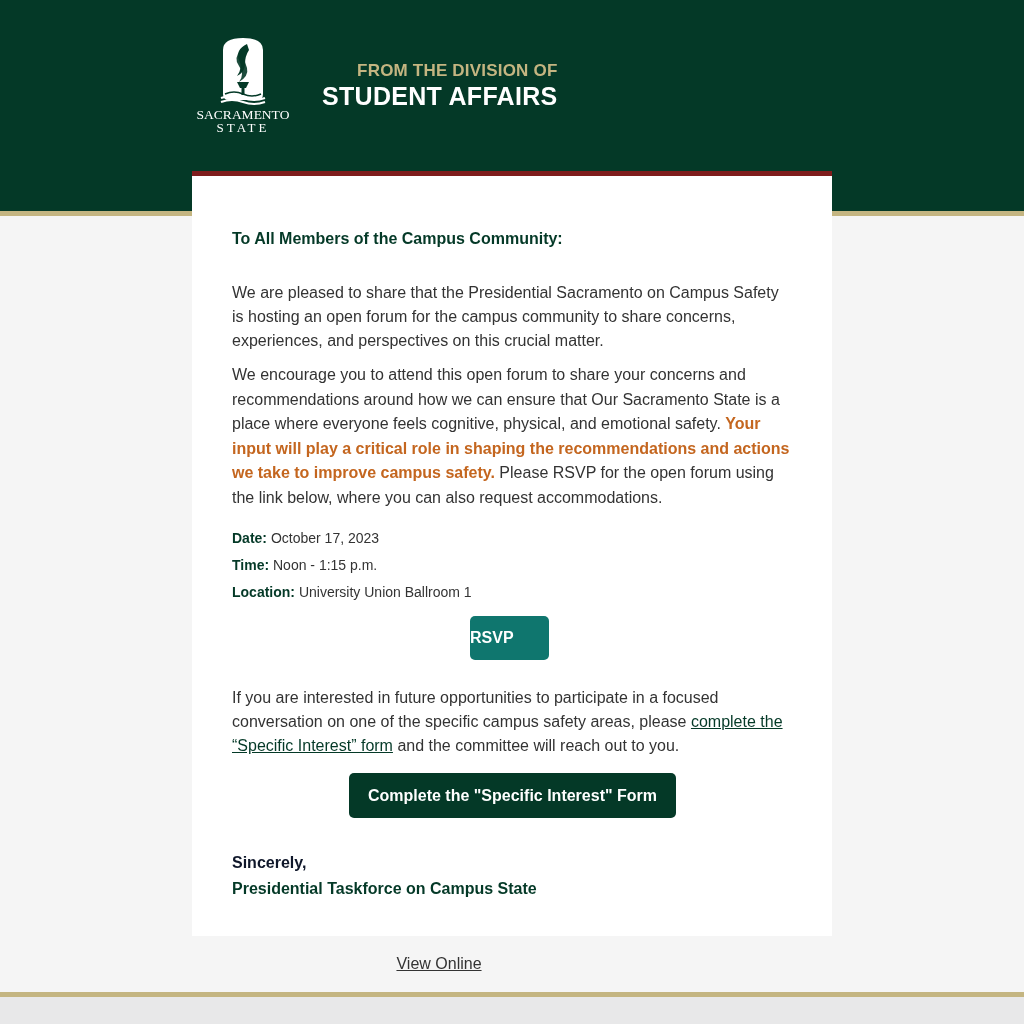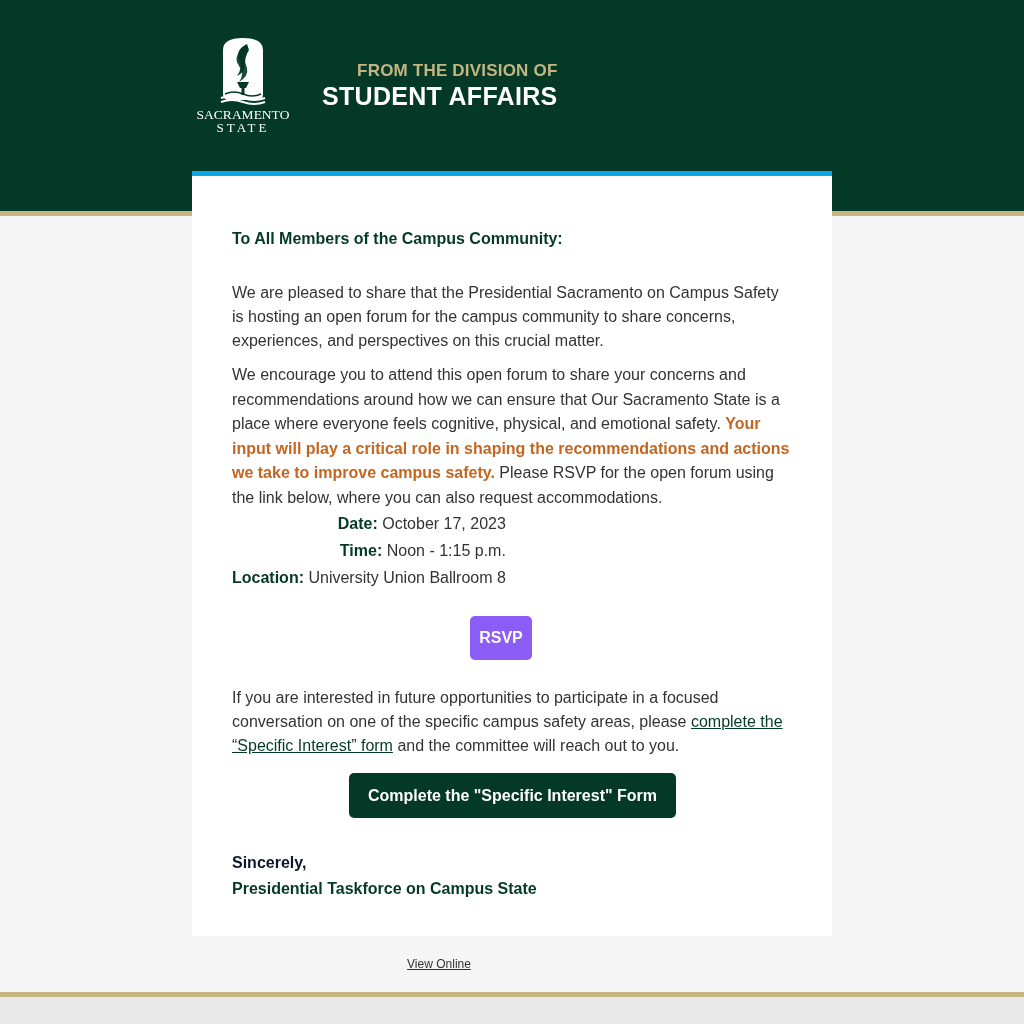--- a/index.html
+++ b/index.html
@@ -64,21 +64,21 @@
       line-height: 30px;
       letter-spacing: 0.3px;
     }
     .card {
       position: absolute;
       left: 192px;
       top: 171px;
       width: 640px;
       height: 765px;
       background: #ffffff;
-      border-top: 5px solid #0ea5e9;
+      border-top: 5px solid #7f1d1d;
     }
     .card-body {
       position: absolute;
       left: 40px;
       top: 0;
       width: 560px;
       color: #333333;
       font-size: 16px;
     }
     .greeting {
@@ -101,47 +101,46 @@
     }
     .para1 { top: 105px; }
     .para2 { top: 187px; line-height: 24.6px; }
     .highlight {
       color: #c4661f;
       font-weight: bold;
     }
     .details {
       position: absolute;
       left: 0;
-      top: 336px;
-      font-size: 16px;
-      color: #333333;
-      text-align: right;
+      top: 350px;
+      font-size: 14px;
+      color: #333333;
     }
     .detail-row {
       height: 27px;
       line-height: 24px;
       white-space: nowrap;
     }
     .detail-label {
       color: #043927;
       font-weight: bold;
     }
     .rsvp-button {
       position: absolute;
       left: 238px;
       top: 440px;
-      width: 62px;
+      width: 79px;
       height: 44px;
-      background: #8b5cf6;
+      background: #0f766e;
       border-radius: 5px;
       color: #ffffff;
       font-weight: bold;
       font-size: 16px;
       line-height: 44px;
-      text-align: center;
+      text-align: left;
       cursor: pointer;
     }
     .para3 { top: 510px; }
     .inline-link {
       color: #043927;
       text-decoration: underline;
       cursor: pointer;
     }
     .form-button {
       position: absolute;
@@ -177,21 +176,21 @@
       color: #043927;
       line-height: 22px;
       white-space: nowrap;
     }
     .view-online {
       position: absolute;
       left: 0;
       top: 955px;
       width: 851px;
       text-align: center;
-      font-size: 12px;
+      font-size: 16px;
       line-height: 18px;
       padding-left: 27px;
     }
     .view-online a {
       color: #333333;
       text-decoration: underline;
       cursor: pointer;
     }
     .footer-gold-line {
       position: absolute;
@@ -248,21 +247,21 @@
 
       <div class="greeting">To All Members of the Campus Community:</div>
 
       <p class="para para1">We are pleased to share that the Presidential Sacramento on Campus Safety is hosting an open forum for the campus community to share concerns, experiences, and perspectives on this crucial matter.</p>
 
       <p class="para para2"><span>We encourage you to attend this open forum to share your concerns and recommendations around how we can ensure that Our Sacramento State is a place where everyone feels cognitive, physical, and emotional safety. </span><span class="highlight">Your input will play a critical role in shaping the recommendations and actions we take to improve campus safety.</span><span> Please RSVP for the open forum using the link below, where you can also request accommodations.</span></p>
 
       <div class="details">
         <div class="detail-row"><span class="detail-label">Date:</span><span> October 17, 2023</span></div>
         <div class="detail-row"><span class="detail-label">Time:</span><span> Noon - 1:15 p.m.</span></div>
-        <div class="detail-row"><span class="detail-label">Location:</span><span> University Union Ballroom 8</span></div>
+        <div class="detail-row"><span class="detail-label">Location:</span><span> University Union Ballroom 1</span></div>
       </div>
 
       <a class="rsvp-button">RSVP</a>
 
       <p class="para para3"><span>If you are interested in future opportunities to participate in a focused conversation on one of the specific campus safety areas, please </span><a class="inline-link">complete the “Specific Interest” form</a><span> and the committee will reach out to you.</span></p>
 
       <a class="form-button">Complete the "Specific Interest" Form</a>
 
       <div class="closing">Sincerely,</div>
       <div class="signature">Presidential Taskforce on Campus State</div>

